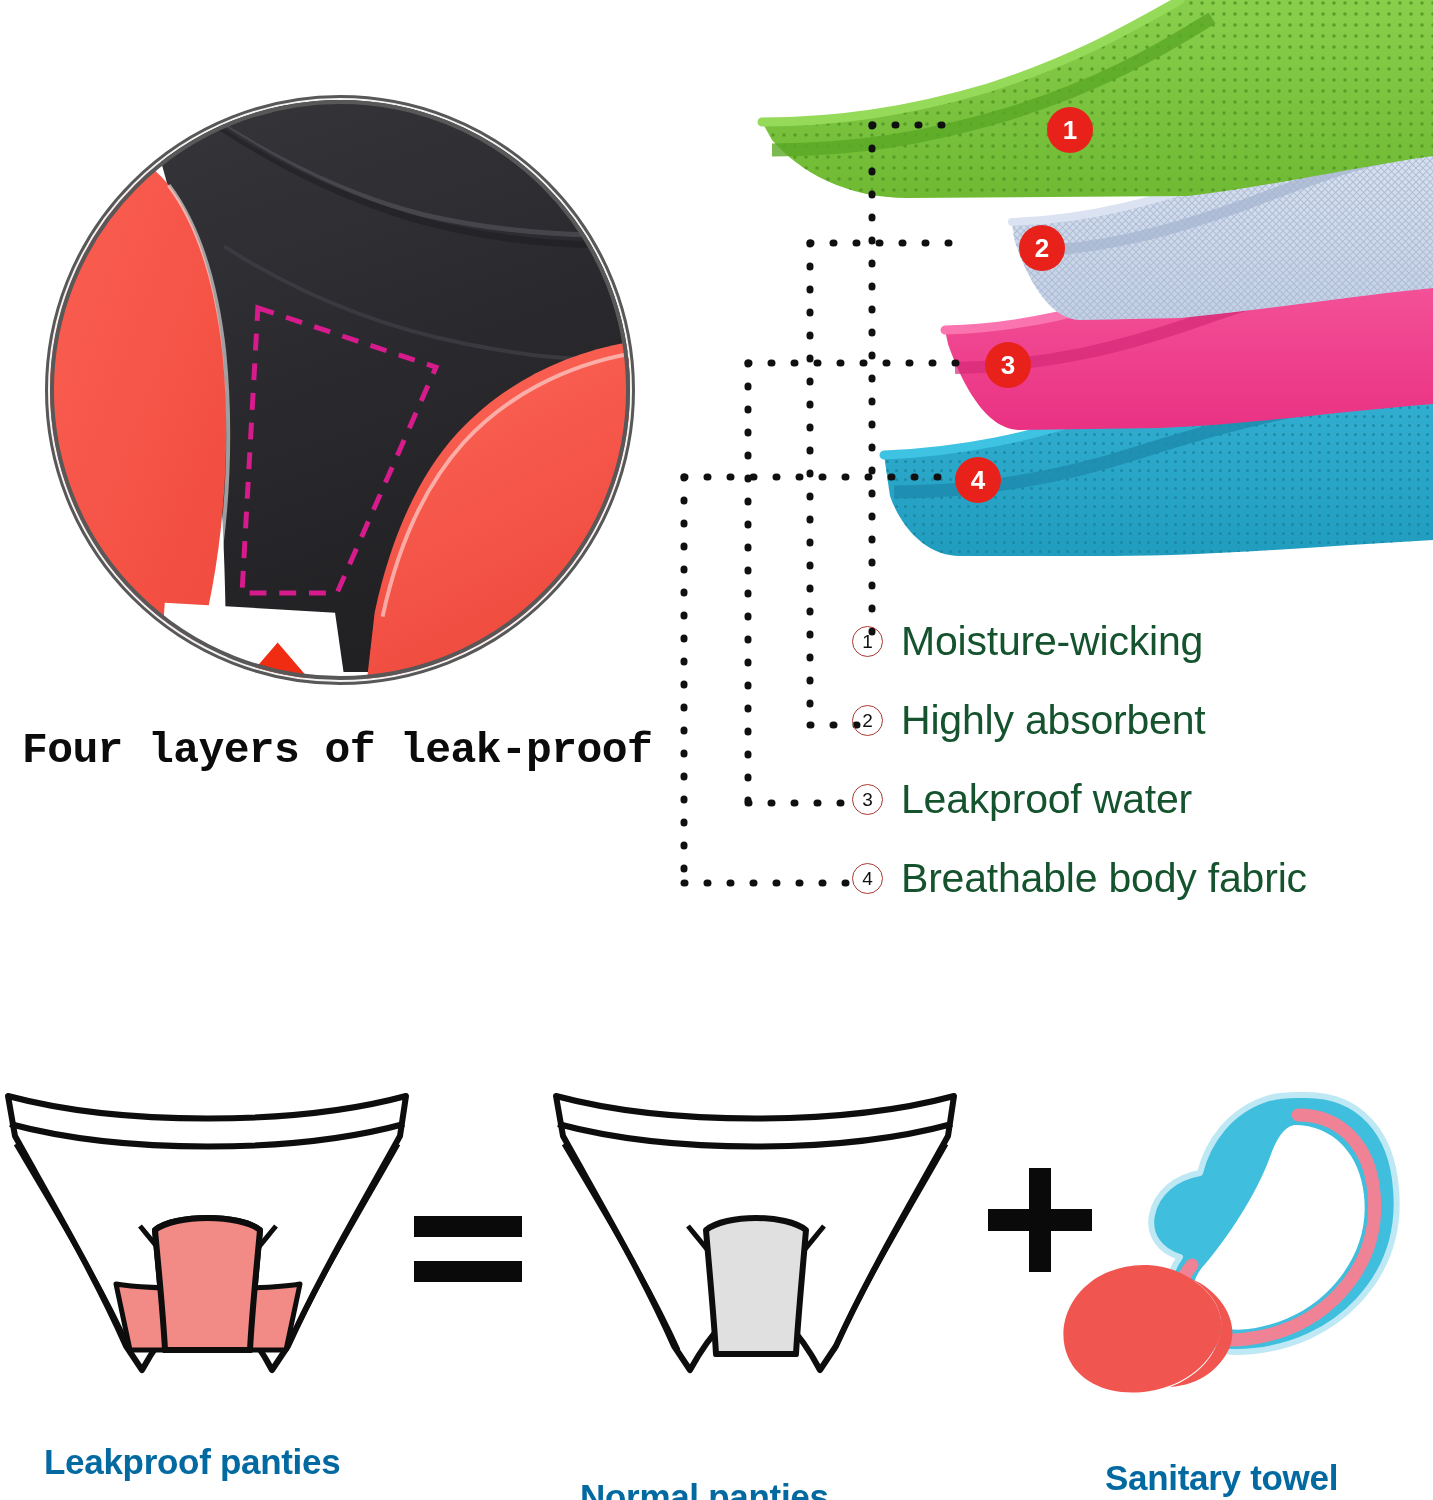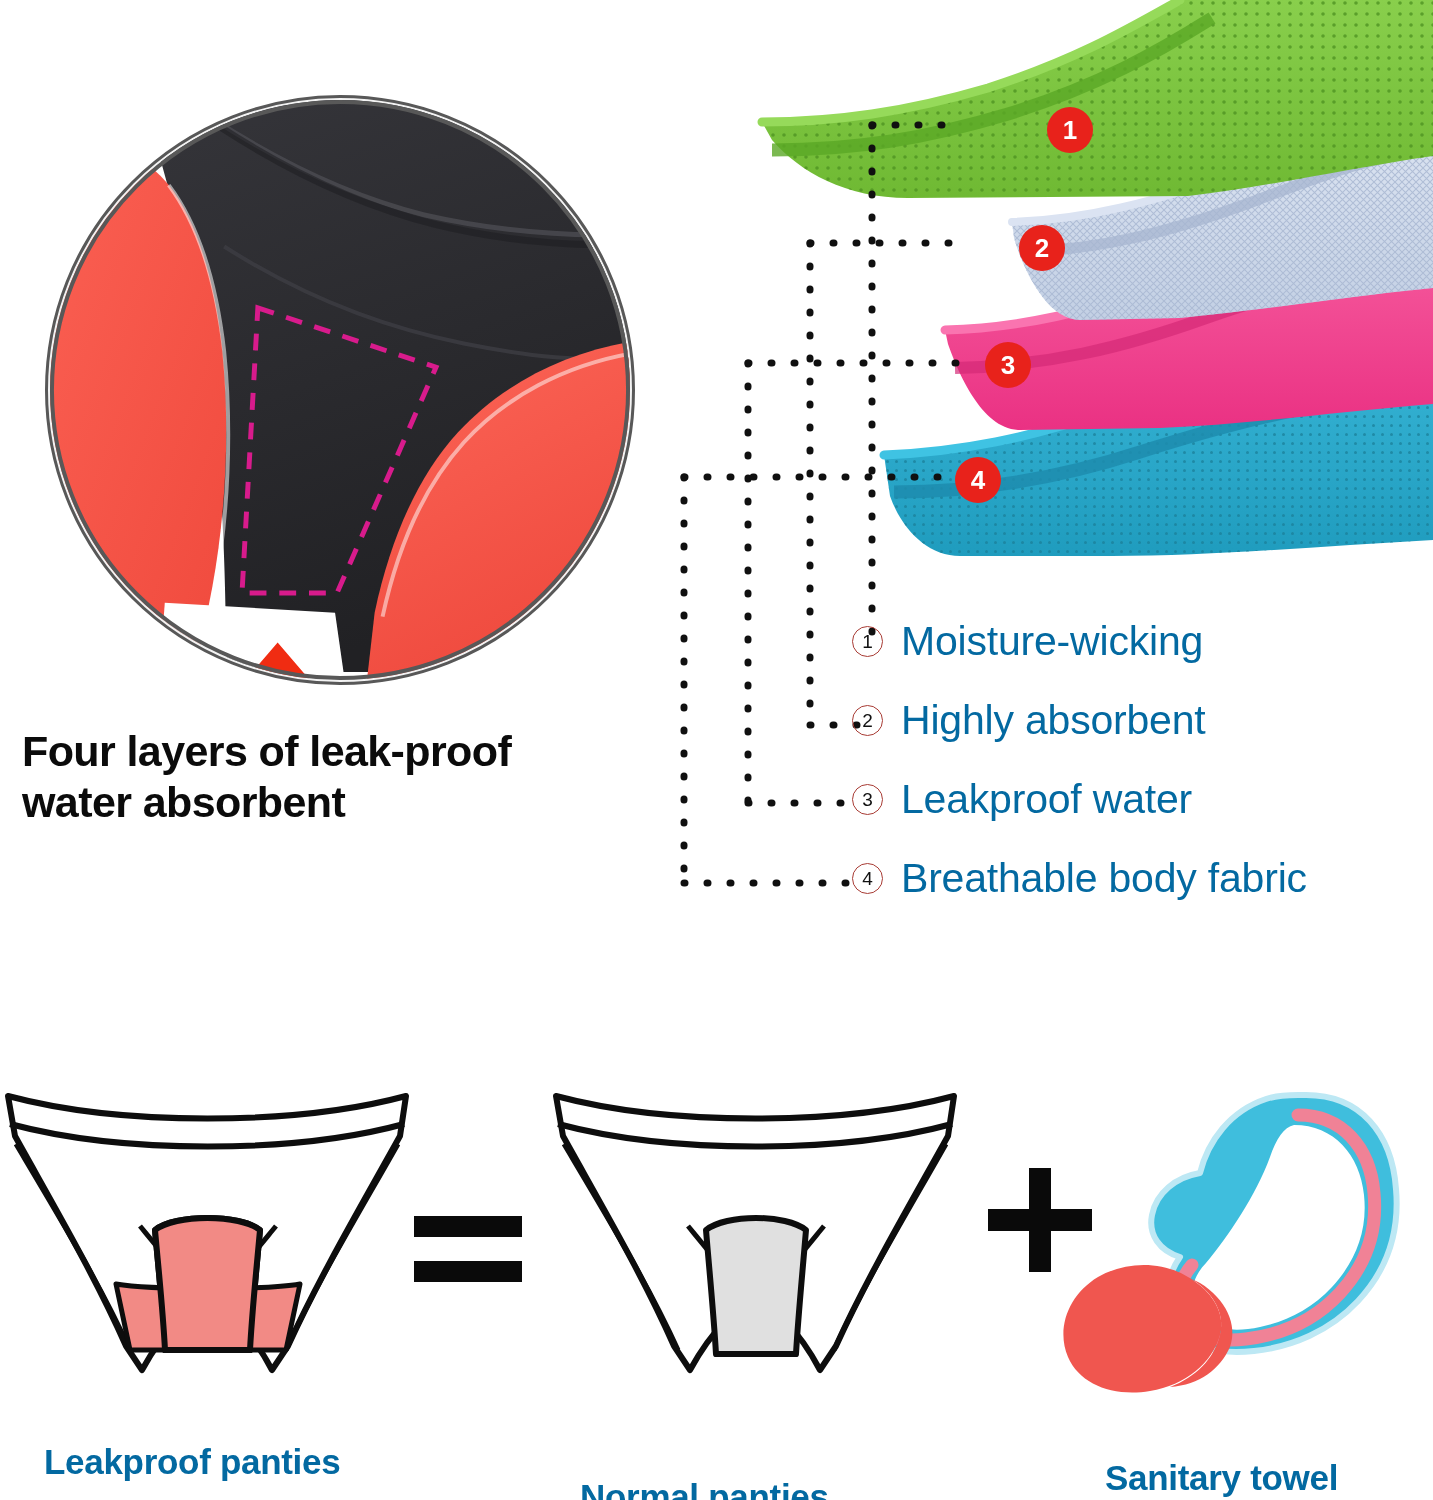--- a/index.html
+++ b/index.html
@@ -25,21 +25,21 @@
   #photo-svg{display:block;width:100%;height:100%;}
 
   
   #heading{
     left:22px;top:726px;width:680px;
     font-size:43px;
     font-weight:bold;
     line-height:1.18;
     color:#0b0b0b;
     letter-spacing:-0.6px;
-    font-family:Liberation Sans, sans-serif;
+    font-family:Liberation Mono, monospace;
   }
 
   
   #layers-svg{left:660px;top:0px;width:773px;height:560px;}
 
   
   #connectors-svg{left:660px;top:95px;width:300px;height:810px;}
 
   
   #legend{left:852px;top:602px;width:580px;}
@@ -49,21 +49,21 @@
     border:1.6px solid #a83b34;
     border-radius:50%;
     color:#111;
     font-size:19px;
     display:flex;align-items:center;justify-content:center;
     box-sizing:border-box;
     margin-right:18px;
   }
   .legend-label{
     font-size:41px;
-    color:#0369a1;
+    color:#14532d;
     white-space:nowrap;
     letter-spacing:-0.2px;
   }
   .panty-svg{display:block;}
   #panty-left{left:0px;top:1078px;width:415px;height:340px;}
   #panty-mid{left:548px;top:1078px;width:415px;height:340px;}
   #pad-right{left:1040px;top:1085px;width:393px;height:330px;}
 
   #eq-sign{left:414px;top:1216px;width:108px;height:70px;}
   #eq-sign .bar{position:absolute;left:0;width:108px;height:21px;background:#0a0a0a;}
@@ -135,21 +135,20 @@
         <g>
           <path d="M 232,550 L 285,612 L 258,612 L 258,720 L 206,720 L 206,612 L 179,612 Z" fill="#f02c12"></path>
         </g>
       </g>
       <circle cx="295" cy="295" r="291" fill="none" stroke="#585858" stroke-width="4"></circle>
     </svg>
   </div>
 
   <div class="abs" id="heading">
     <div>Four layers of leak-proof</div>
-    <div>water absorbent</div>
   </div>
 
   <svg class="abs" id="layers-svg" viewBox="0 0 773 560" xmlns="http://www.w3.org/2000/svg">
     <defs>
       <pattern id="dots-green" width="11" height="11" patternUnits="userSpaceOnUse">
         <circle cx="3" cy="3" r="1.8" fill="#4f9422"></circle>
       </pattern>
       <pattern id="dots-blue" width="9" height="9" patternUnits="userSpaceOnUse">
         <circle cx="2.5" cy="2.5" r="1.5" fill="#1a7f99"></circle>
       </pattern>

